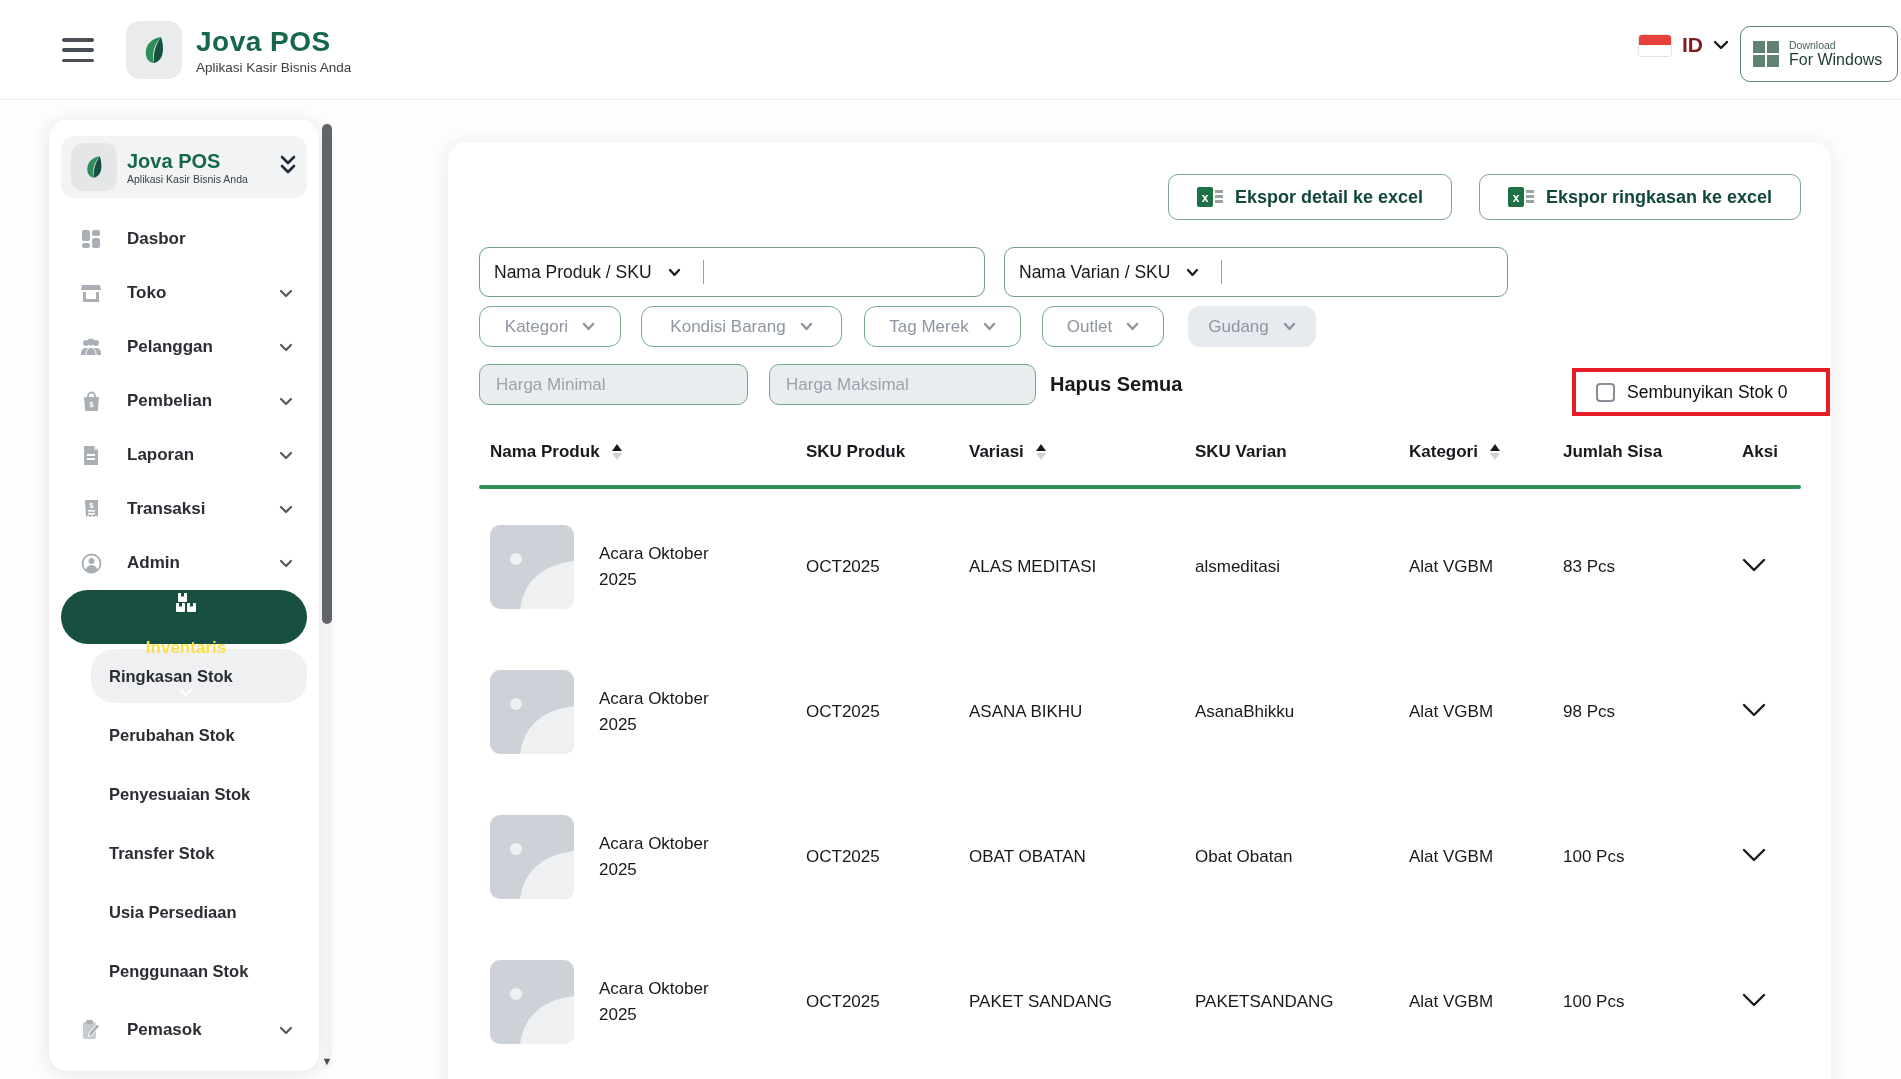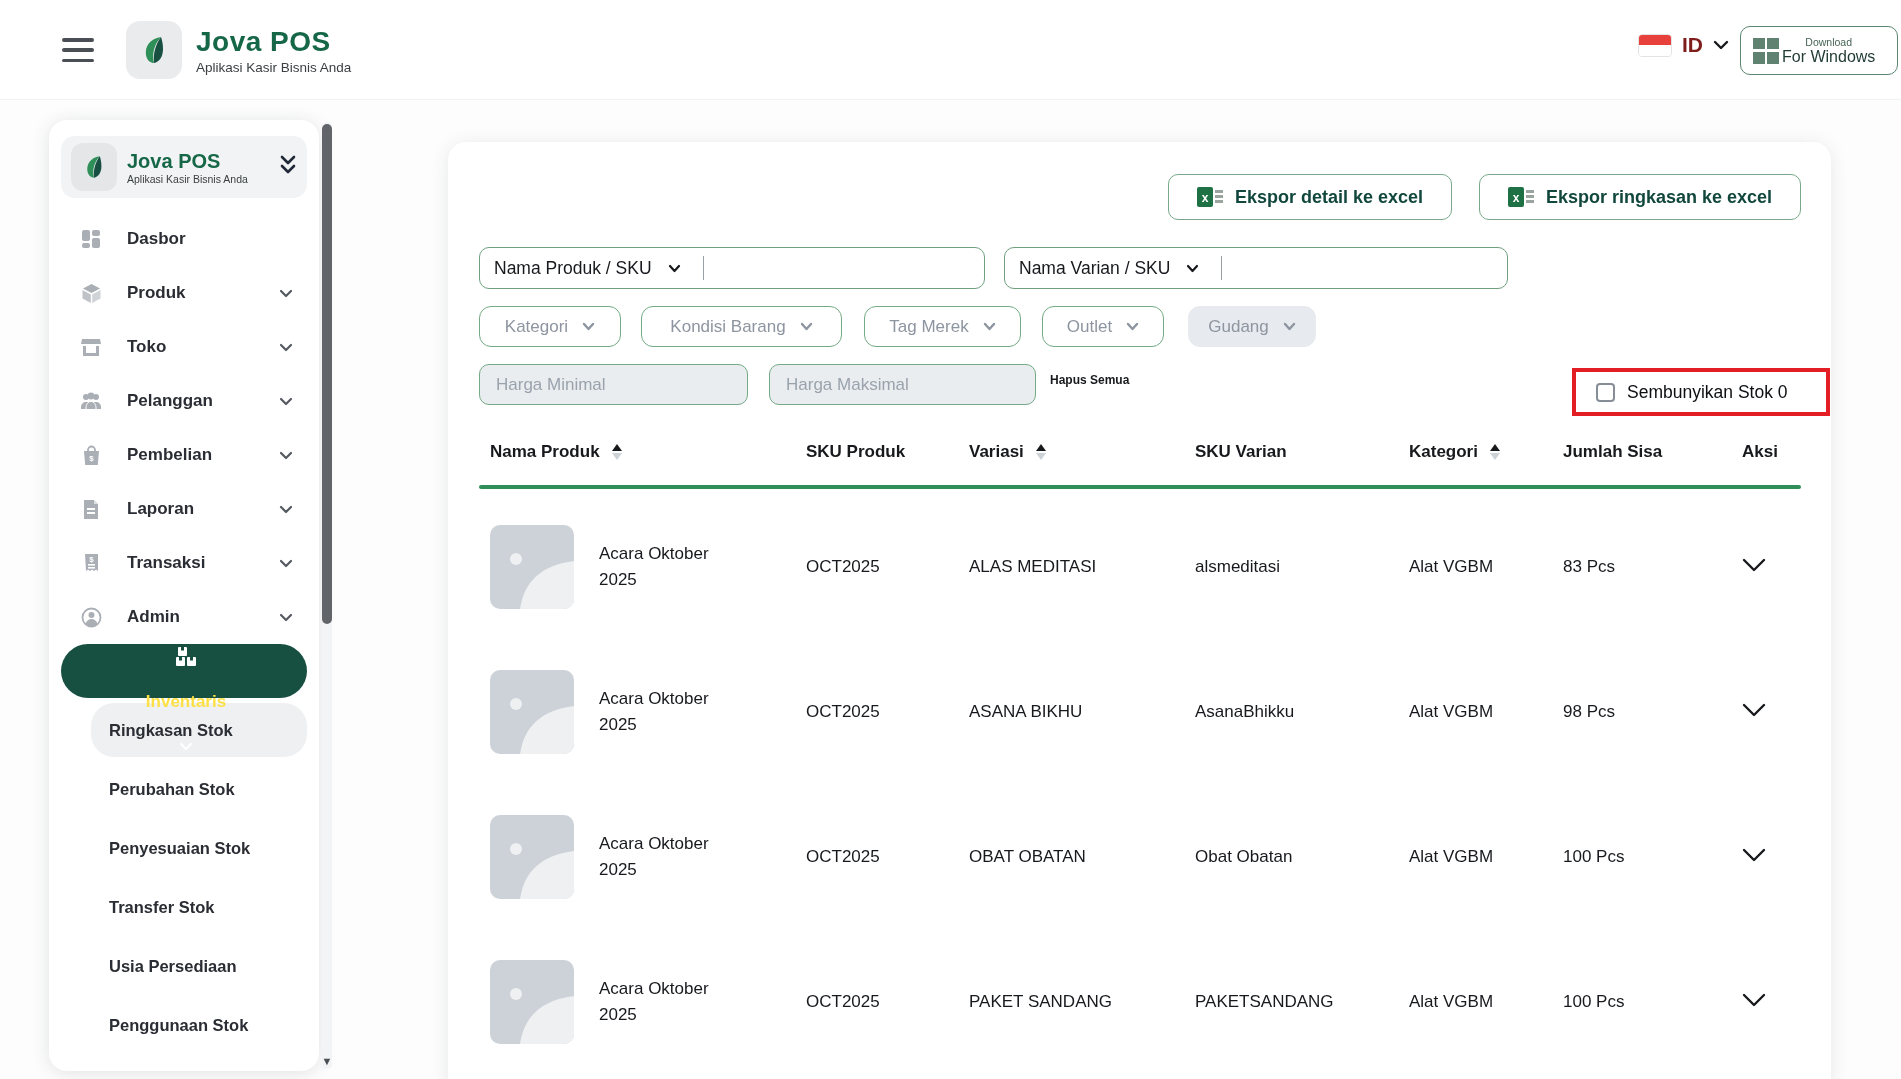--- a/index.html
+++ b/index.html
@@ -14,23 +14,23 @@
   .hamburger i { display:block; height:3.5px; background:#4a4e55; border-radius:2px; }
   .brand { position:absolute; left:126px; top:21px; display:flex; align-items:center; gap:14px; }
   .brand-mark { width:56px; height:58px; background:#e9ebed; border-radius:14px;
     display:flex; align-items:center; justify-content:center; }
   .brand-title { font-size:28px; font-weight:bold; letter-spacing:.5px; color:#166747; }
   .brand-sub { font-size:13.5px; color:#3c4043; margin-top:2px; }
   .lang { position:absolute; left:1638px; top:33px; display:flex; align-items:center; gap:10px; cursor:pointer; }
   .flag { width:34px; height:23px; border-radius:4px; overflow:hidden; border:1px solid #e3e3e3; }
   .flag .r { height:50%; background:#e8413c; } .flag .w { height:50%; background:#fff; }
   .lang-code { font-size:21px; font-weight:bold; color:#7f1d1d; }
-  .dl-btn { position:absolute; left:1740px; top:26px; width:158px; height:49px; background:#fff;
-    border:1.5px solid #5c8672; border-radius:10px; display:flex; align-items:center; gap:3px;
-    padding:0 12px; cursor:pointer;text-align:center; }
+  .dl-btn { position:absolute; left:1740px; top:26px; width:158px; height:56px; background:#fff;
+    border:1.5px solid #5c8672; border-radius:10px; display:flex; align-items:center; gap:10px;
+    padding:0 12px; cursor:pointer; }
   .dl-txt .s { font-size:10.5px; color:#476457; } .dl-txt .b { font-size:16px; color:#1f3a33; }
   .winlogo { width:26px; height:26px; display:grid; grid-template-columns:1fr 1fr; gap:2.5px; }
   .winlogo i { background:#5f8370; }
 
   
   .sidebar { position:absolute; left:49px; top:120px; width:270px; height:951px; background:#fff;
     border-radius:18px; box-shadow:0 2px 18px rgba(40,50,60,.13); padding:16px 12px; overflow:hidden; }
   .side-logo { background:#f1f3f4; border-radius:14px; height:62px; display:flex; align-items:center;
     gap:10px; padding:0 10px; position:relative; }
   .side-logo .brand-mark { width:46px; height:48px; border-radius:12px; background:#e4e6e8; }
@@ -56,36 +56,36 @@
 
   
   .main-card { position:absolute; left:448px; top:142px; width:1383px; height:960px; background:#fff;
     border-radius:18px; box-shadow:0 2px 18px rgba(40,50,60,.10); }
   .export-btn { position:absolute; height:46px; background:#fff; border:1.5px solid #79a98a; border-radius:10px;
     display:flex; align-items:center; justify-content:center; gap:12px; font-size:18px; font-weight:bold;
     color:#11473c; cursor:pointer; }
   .export-detail { right:379px; top:32px; width:284px; }
   .export-summary { right:30px; top:32px; width:322px; }
 
-  .search-box { position:absolute; height:42px; border:1.5px solid #6f9f7f; border-radius:10px; background:#fff;
+  .search-box { position:absolute; height:50px; border:1.5px solid #6f9f7f; border-radius:10px; background:#fff;
     display:flex; align-items:center; padding:0 14px; gap:16px; }
   .search-box .lab { font-size:17.5px; color:#17191d; white-space:nowrap; cursor:pointer; }
   .search-box .divider { width:1px; height:24px; background:#9aa0a6; margin-left:6px; }
   .search-box input { border:none; outline:none; flex:1; font-size:16px; font-family:inherit; min-width:10px; }
   .sb-product { left:31px; top:105px; width:506px; }
   .sb-variant { left:556px; top:105px; width:504px; }
 
   .pill { position:absolute; top:164px; height:41px; border:1.5px solid #74aa85; border-radius:12px; background:#fff;
     display:flex; align-items:center; justify-content:center; gap:14px; font-size:17px; color:#8d95a0; cursor:pointer; }
   .pill.disabled { background:#e7eaee; border-color:#e7eaee; cursor:default; }
 
   .price-input { position:absolute; top:222px; height:41px; background:#eaedef; border:1.5px solid #74aa85;
     border-radius:10px; font-size:17px; color:#23262b; padding:0 16px; font-family:inherit; outline:none; }
   .price-input::placeholder { color:#9aa3ad; }
-  .clear-all { position:absolute; left:602px; top:231px; font-size:12px; font-weight:bold; color:#17191d; cursor:pointer; }
+  .clear-all { position:absolute; left:602px; top:231px; font-size:20px; font-weight:bold; color:#17191d; cursor:pointer; }
 
   .hide-zero { position:absolute; left:1124px; top:226px; width:258px; height:48px; border:4px solid #e31e24;
     display:flex; align-items:center; gap:12px; padding-left:20px; background:#fff; }
   .hz-check { width:19px; height:19px; border:2px solid #878d96; border-radius:4px; background:#fff; cursor:pointer; flex:none; }
   .hz-label { font-size:17.5px; color:#0d0f12; }
 
   
   .thead { position:absolute; left:0; top:300px; width:100%; height:36px; }
   .th { position:absolute; top:0; font-size:17px; font-weight:bold; color:#17191d; display:flex; gap:12px; align-items:flex-start; }
   .sort { display:inline-flex; flex-direction:column; gap:2px; margin-top:2px; }
@@ -175,35 +175,20 @@
             <rect class="g" x="1" y="1" width="8" height="11" rx="2"></rect>
             <rect class="g" x="11" y="1" width="8" height="6" rx="2"></rect>
             <rect class="g" x="1" y="14" width="8" height="5" rx="2"></rect>
             <rect class="g" x="11" y="9" width="8" height="10" rx="2"></rect>
           </svg>
         </span>
         <span class="lbl">Dasbor</span>
 
       </div>
 
-      <div class="m-item">
-        <span class="ic">
-          <svg width="21" height="21" viewBox="0 0 21 21">
-            <path class="g" d="M10.5 1 L19 5.5 L10.5 10 L2 5.5 Z"></path>
-            <path class="g" d="M1.5 7 L9.8 11.4 L9.8 20 L1.5 15.5 Z" opacity=".75"></path>
-            <path class="g" d="M19.5 7 L11.2 11.4 L11.2 20 L19.5 15.5 Z" opacity=".55"></path>
-          </svg>
-        </span>
-        <span class="lbl">Produk</span>
-        <span class="chev">
-          <svg width="14" height="9" viewBox="0 0 14 9">
-            <polyline points="2,2 7,7 12,2" fill="none" stroke="currentColor" stroke-width="2.2" stroke-linecap="round" stroke-linejoin="round"></polyline>
-          </svg>
-        </span>
-      </div>
 
       <div class="m-item">
         <span class="ic">
           <svg width="20" height="19" viewBox="0 0 20 19">
             <path class="g" d="M1 1 h18 l1 5 h-20 Z"></path>
             <rect class="g" x="2" y="8" width="3" height="10"></rect>
             <rect class="g" x="15" y="8" width="3" height="10"></rect>
             <rect class="g" x="2" y="15" width="16" height="3"></rect>
           </svg>
         </span>

